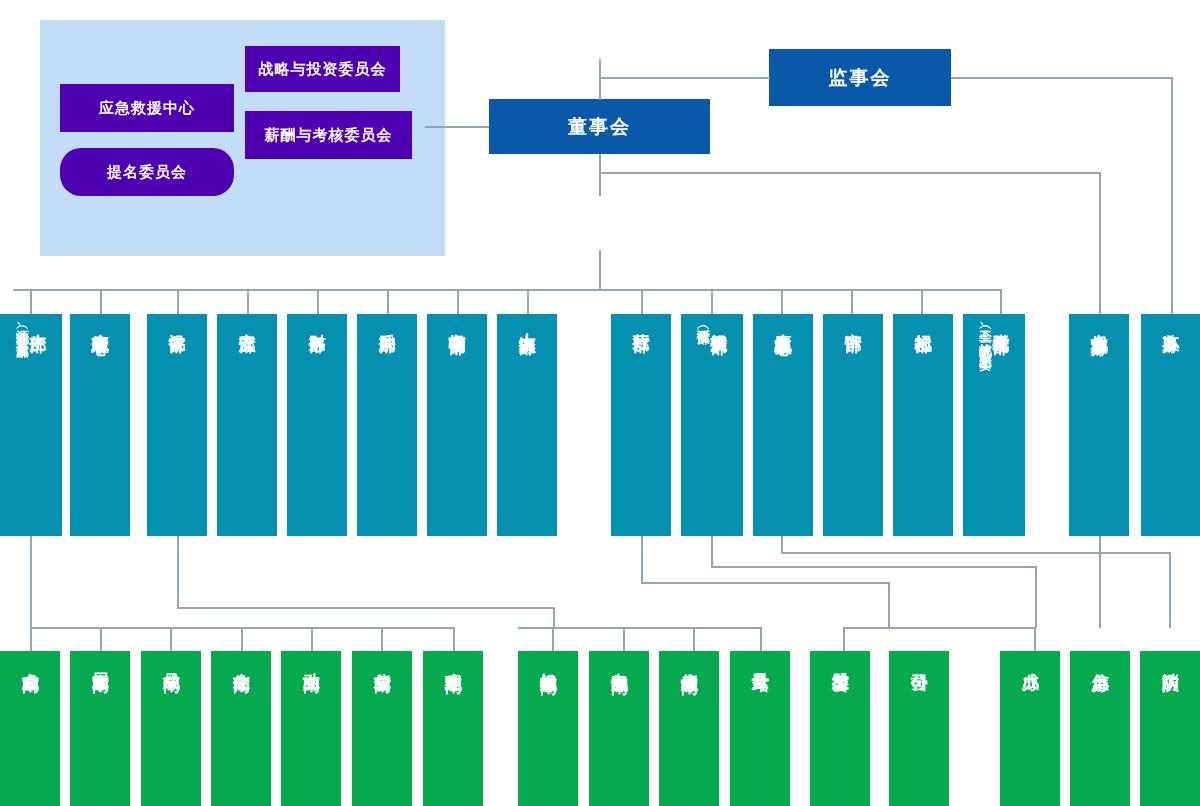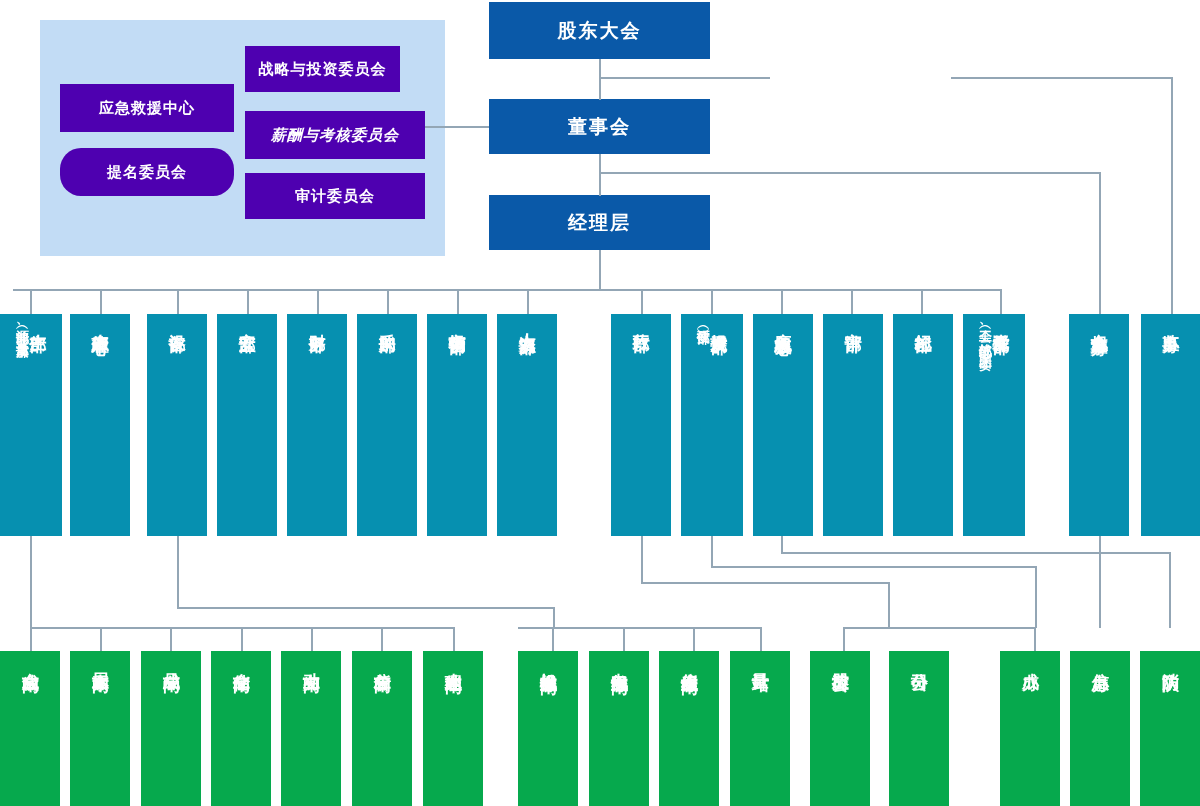--- a/index.html
+++ b/index.html
@@ -39,31 +39,29 @@
 <body>
 
 <div id="canvas">
 
   <div class="panel" style="left:40px;top:20px;width:405px;height:236px;"></div>
 
   <div class="box purple" style="left:60px;top:84px;width:174px;height:48px;">应急救援中心</div>
   <div class="box purple" style="left:60px;top:148px;width:174px;height:48px;border-radius:21px;">提名委员会</div>
 
   <div class="box purple" style="left:245px;top:46px;width:155px;height:46px;">战略与投资委员会</div>
-  <div class="box purple" style="left:245px;top:111px;width:180px;height:48px;font-style:italic;">薪酬与考核委员会</div>
-  <div class="box purple" style="left:245px;top:173px;width:180px;height:46px;">审计委员会</div>
+  <div class="box purple" style="left:245px;top:111px;width:167px;height:48px;">薪酬与考核委员会</div>
 
   <div class="ln lnh" style="left:425px;top:126px;width:65px;"></div>
 
-  <div class="box blue" style="left:489px;top:2px;width:221px;height:57px;">股东大会</div>
 
   <div class="box blue" style="left:489px;top:99px;width:221px;height:55px;">董事会</div>
 
-
-  <div class="box blue" style="left:489px;top:195px;width:221px;height:55px;">经理层</div>
+  <div class="box blue" style="left:769px;top:49px;width:182px;height:57px;">监事会</div>
+
 
   <div class="ln lnv" style="left:599px;top:59px;height:41px;"></div>
 
   <div class="ln lnh" style="left:599px;top:77px;width:171px;"></div>
 
   <div class="ln lnv" style="left:599px;top:154px;height:42px;"></div>
 
   <div class="ln lnh" style="left:599px;top:172px;width:501px;"></div>
   <div class="ln lnv" style="left:1099px;top:172px;height:142px;"></div>
 

